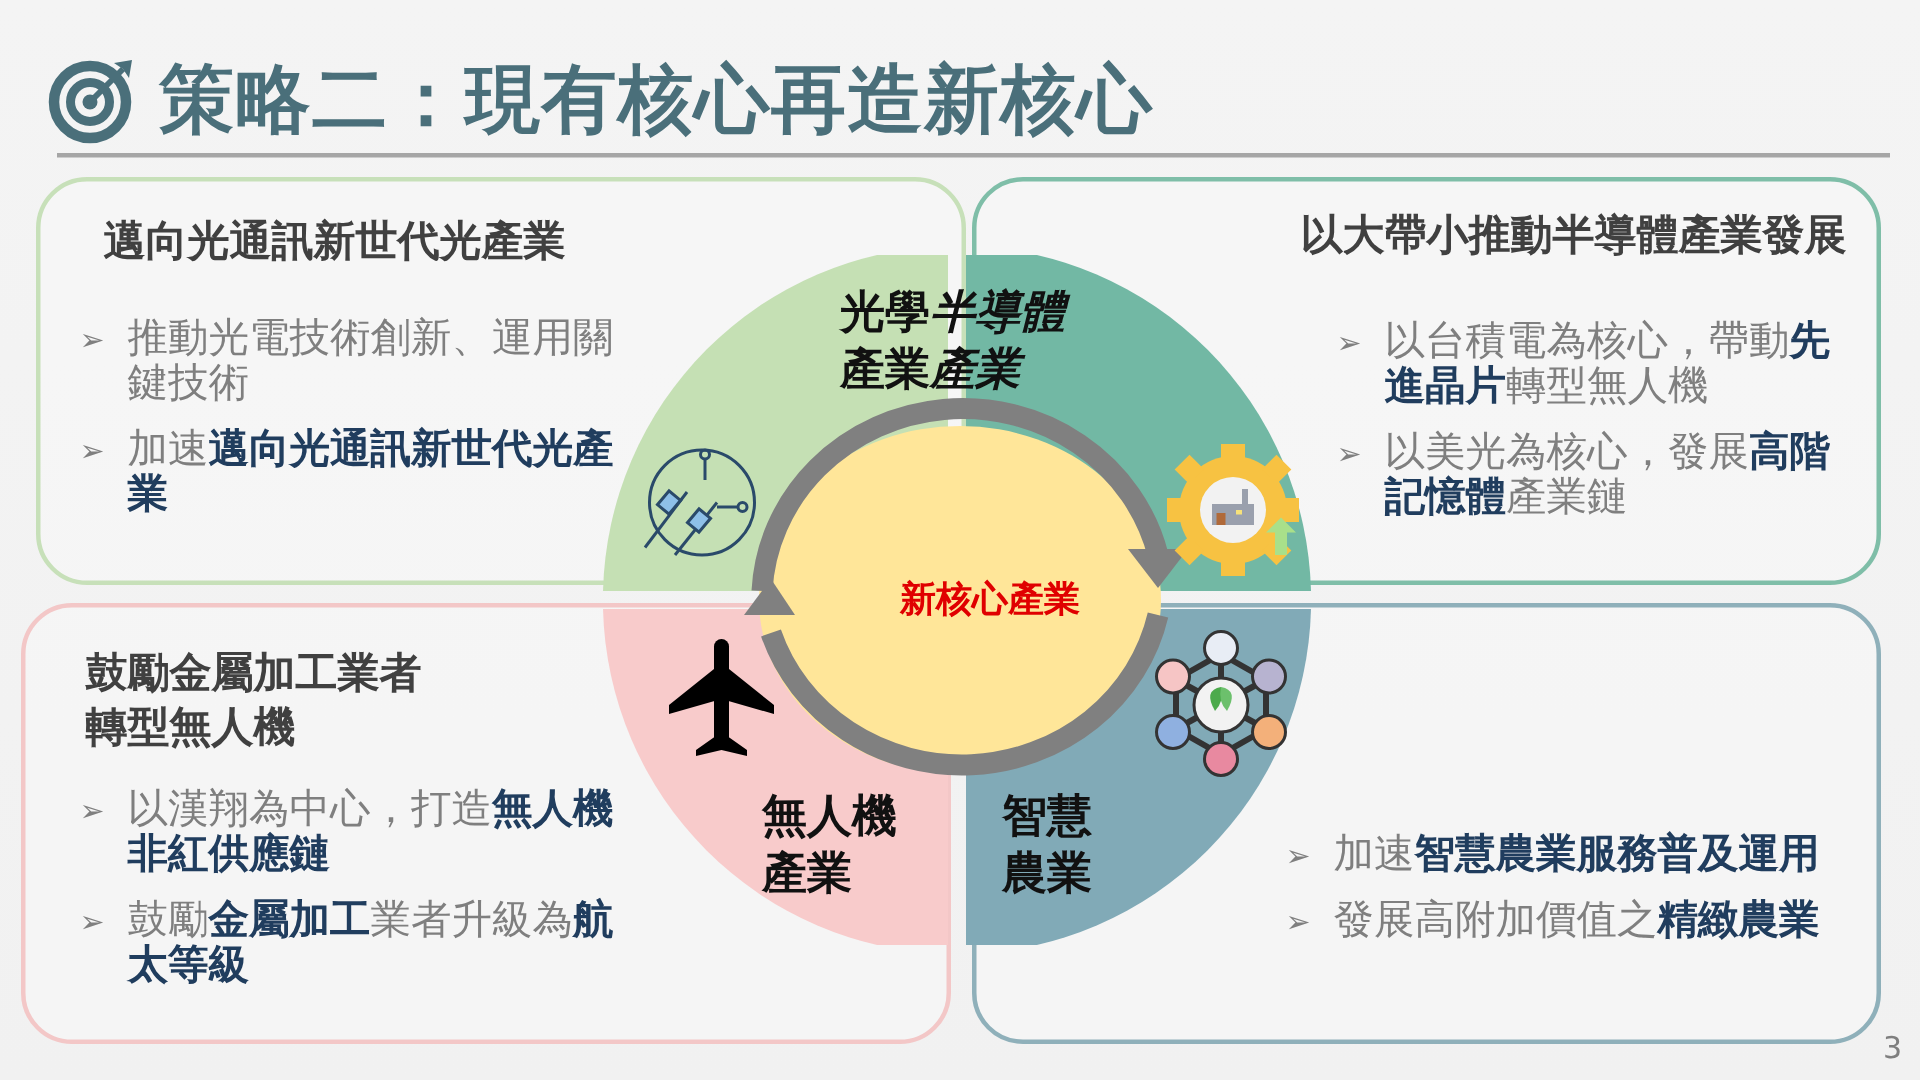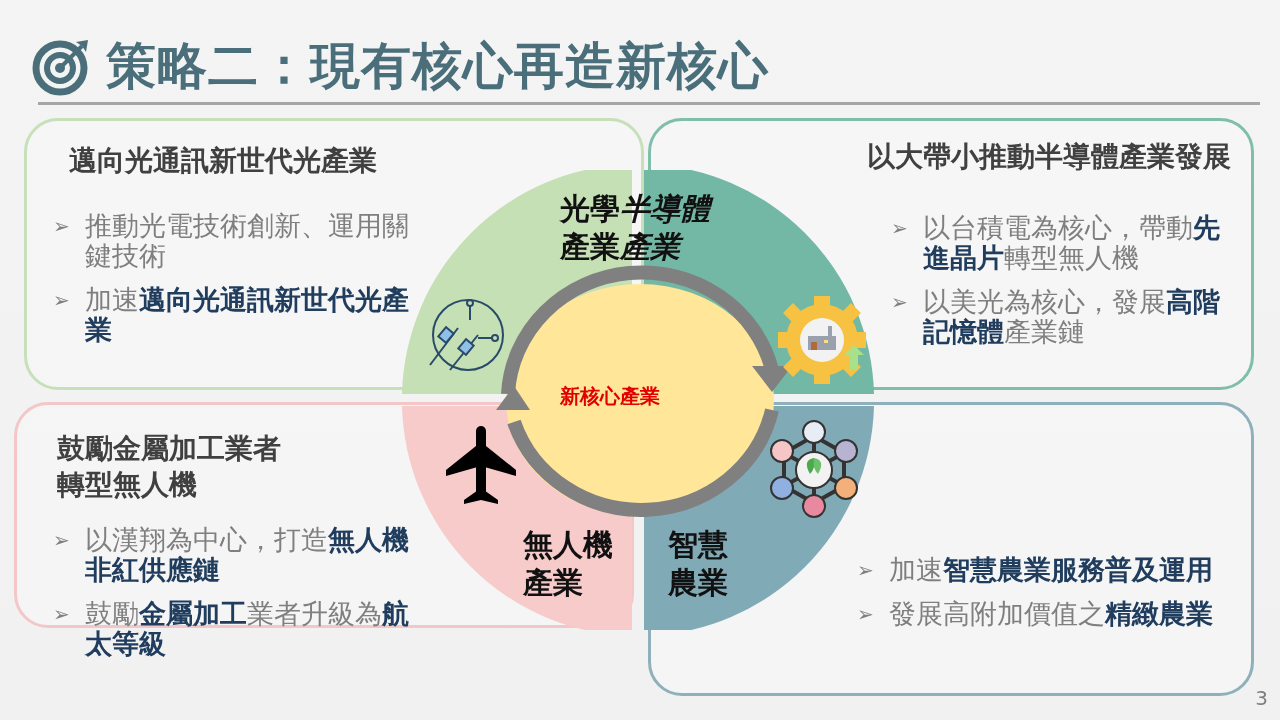--- a/index.html
+++ b/index.html
@@ -14,33 +14,33 @@
   
   .title-row { position: absolute; left: 32px; top: 30px; height: 72px; display: flex; align-items: center; text-align: right; }
   .title-icon { width: 60px; height: 60px; margin-right: 14px; }
   .title-text { font-size: 50px; font-weight: bold; color: #4a6f7a; letter-spacing: 1px; line-height: 72px; }
   .title-rule { position: absolute; left: 38px; top: 102px; width: 1222px; height: 3px; background: #a6a6a6; }
 
   
   .card { position: absolute; border-radius: 34px; border: 3px solid; background: rgba(246,246,246,0.85); }
   .card-tl { left: 24px; top: 118px; width: 620px; height: 272px; border-color: #c7e0b9; }
   .card-tr { left: 648px; top: 118px; width: 606px; height: 272px; border-color: #7fbea8; }
-  .card-bl { left: 14px; top: 402px; width: 620px; height: 226px; border-color: #f3c7c7; }
+  .card-bl { left: 14px; top: 402px; width: 620px; height: 294px; border-color: #f3c7c7; }
   .card-br { left: 648px; top: 402px; width: 606px; height: 294px; border-color: #8fb0ba; }
 
   .card-title { position: absolute; font-size: 28px; font-weight: bold; color: #404040; line-height: 36px; }
   .bullets { position: absolute; list-style: none; }
   .bullet { position: relative; padding-left: 32px; font-size: 27px; line-height: 30px; color: #7f7f7f; margin-bottom: 14px; }
   .bullet .arrow { position: absolute; left: 0; top: 0; font-size: 20px; color: #7f7f7f; }
   .hl { color: #203d5e; font-weight: bold; }
 
   
   .diagram { position: absolute; left: 400px; top: 170px; width: 476px; height: 460px; }
   .quad-label { position: absolute; font-size: 30px; font-weight: bold; color: #111; line-height: 38px; }
-  .core-text { position: absolute; left: 560px; top: 383px; font-size: 20px; font-weight: bold; color: #e00000; }
+  .core-text { position: absolute; left: 600px; top: 383px; font-size: 24px; font-weight: bold; color: #e00000; }
 
   .page-num { position: absolute; right: 12px; top: 686px; font-size: 20px; color: #7f7f7f; }
 </style>
 </head>
 <body>
 
 <div class="slide">
 
   <div class="title-row">
     <svg class="title-icon" viewBox="0 0 60 60">
@@ -160,21 +160,21 @@
   </svg>
 
   <div class="quad-label" style="left:560px; top:190px; text-align:center;">
     <div>光學</div>
     <div>產業</div>
   </div>
   <div class="quad-label" style="left:620px; top:190px;font-style:italic;">
     <div>半導體</div>
     <div>產業</div>
   </div>
-  <div class="quad-label" style="left:523px; top:526px;">
+  <div class="quad-label" style="left:508px; top:526px;">
     <div>無人機</div>
     <div>產業</div>
   </div>
   <div class="quad-label" style="left:668px; top:526px;text-align:right;">
     <div>智慧</div>
     <div>農業</div>
   </div>
 
   <div class="core-text">新核心產業</div>
 

